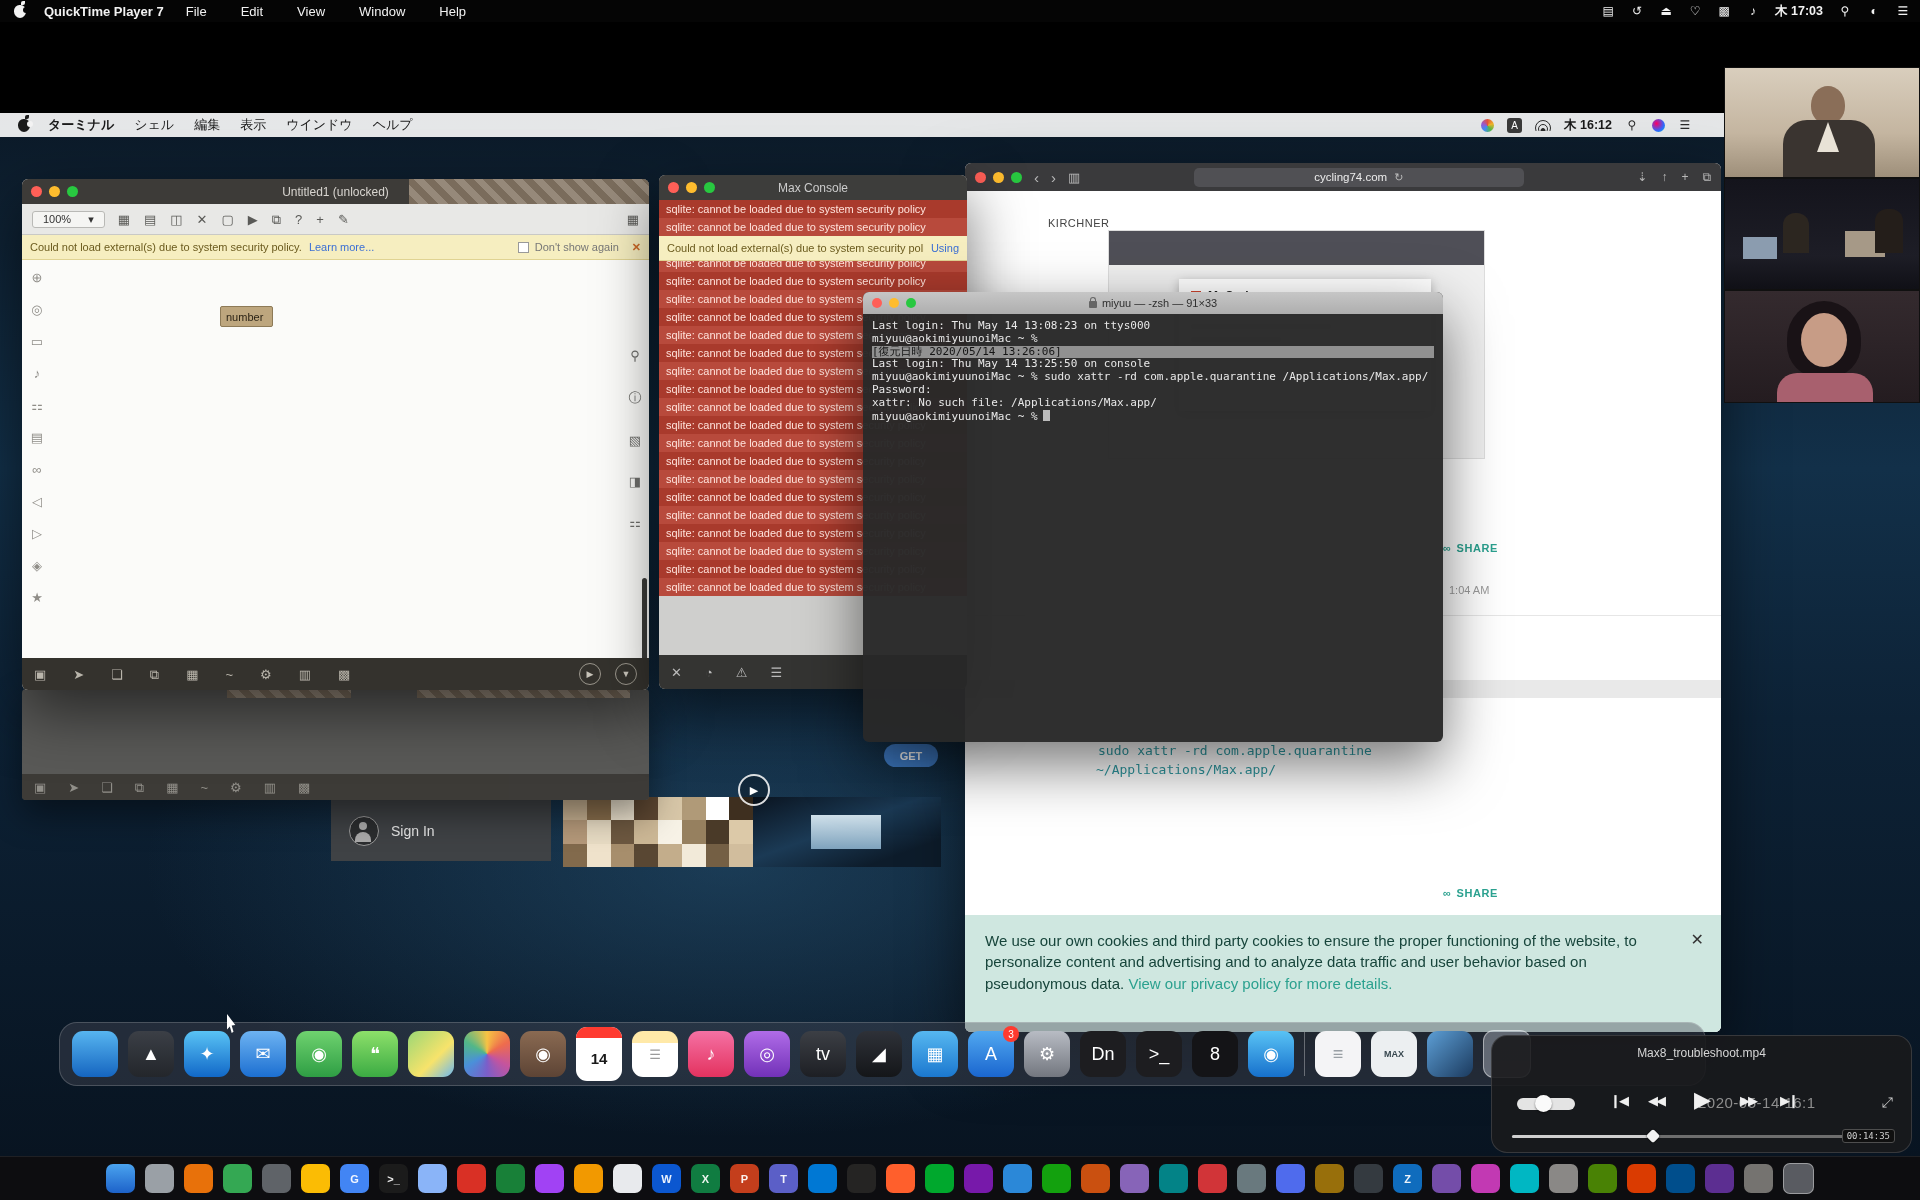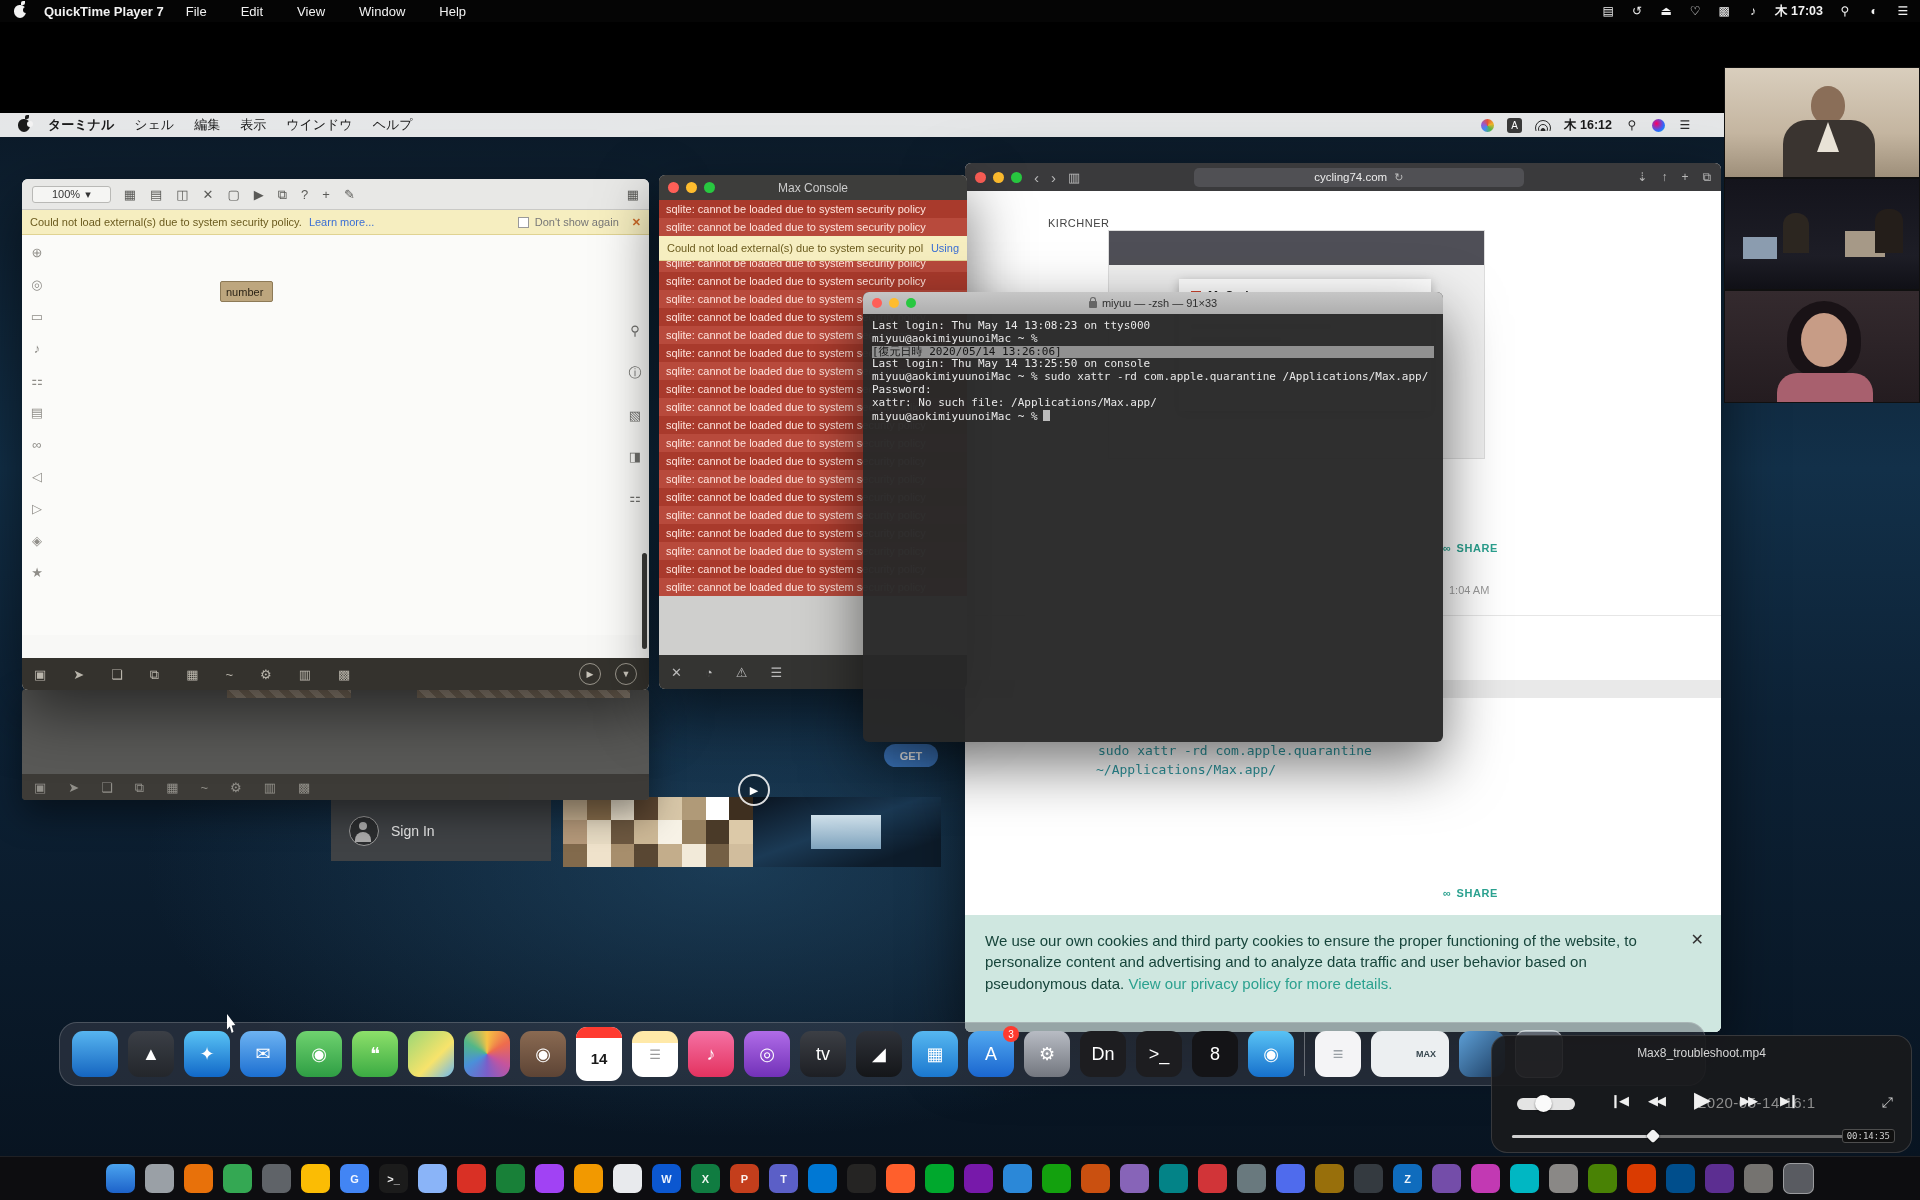--- a/index.html
+++ b/index.html
@@ -45,21 +45,21 @@
   .tl{display:flex;gap:7px;align-items:center;z-index:2;}
   .tl i{width:11px;height:11px;border-radius:50%;display:block;}
   .tl .r{background:#ff5f57}.tl .y{background:#febc2e}.tl .g{background:#28c840}
   .title-text{position:absolute;left:0;right:0;text-align:center;pointer-events:none;white-space:nowrap;overflow:hidden;}
   .stripes{background:repeating-linear-gradient(45deg,#7a6c5c 0 7px,#96897a 7px 14px);}
 
   
   #patcher{left:22px;top:157px;width:627px;height:511px;background:#f8f8f6;z-index:6;}
   #patcher .titlebar{background:#3d3b38;color:#d8d5d0;}
   #patcher-toolbar{height:30px;background:#e8e8e6;border-bottom:1px solid #c9c9c6;display:flex;align-items:center;gap:13px;padding:0 10px;color:#555;}
-  .zoom-ctl{font-size:11px;border:1px solid #b9b9b6;background:#f5f5f3;border-radius:3px;padding:1px 19px;color:#333;display:flex;gap:5px;align-items:center;}
+  .zoom-ctl{font-size:11px;border:1px solid #b9b9b6;background:#f5f5f3;border-radius:3px;padding:1px 10px;color:#333;display:flex;gap:17px;align-items:center;}
   .tb-ic{font-size:13px;line-height:1;color:#5a5a57;}
   .warn-banner{background:#f6eec0;color:#6b5b1e;font-size:11px;display:flex;align-items:center;gap:7px;padding:0 8px;height:24px;border-bottom:1px solid #e0d392;}
   .link-blue{color:#3b6fd4;}
   .wb-close{margin-left:6px;color:#cd6a28;font-weight:bold;}
   .checkbox{width:9px;height:9px;border:1px solid #999;background:#fff;display:inline-block;}
   .wb-right{margin-left:auto;display:flex;align-items:center;gap:6px;color:#777;}
   #patcher-canvas{position:relative;height:400px;background:#fbfbf9;}
   #patcher-leftstrip{position:absolute;left:3px;top:10px;display:grid;gap:17px;justify-items:center;color:#8f8d88;font-size:13px;width:24px;}
   #patcher-rightstrip{position:absolute;right:4px;top:88px;display:grid;gap:26px;justify-items:center;color:#6f6f6c;font-size:13px;width:20px;}
   #patcher-scrollbar{position:absolute;right:2px;top:318px;width:5px;height:96px;background:#3c3c3a;border-radius:3px;}
@@ -314,20 +314,29 @@
             <span class="tb-ic" style="color:#a5a29a;">▦</span>
             <span class="tb-ic" style="color:#a5a29a;">~</span>
             <span class="tb-ic" style="color:#a5a29a;">⚙</span>
             <span class="tb-ic" style="color:#a5a29a;">▥</span>
             <span class="tb-ic" style="color:#a5a29a;">▩</span>
           </span>
       </div>
     </section>
 
     <section class="window" id="patcher">
+      <div class="titlebar">
+        <div class="stripes" style="position:absolute;left:387px;top:0;bottom:0;width:240px;"></div>
+        <span class="tl">
+          <i class="r"></i>
+          <i class="y"></i>
+          <i class="g"></i>
+        </span>
+        <span class="title-text">Untitled1 (unlocked)</span>
+      </div>
       <div id="patcher-toolbar">
         <span class="zoom-ctl">
           <span>100%</span>
             <span>▾</span>
         </span>
         <span style="display:flex;gap:14px;">
 
         <span class="tb-ic">▦</span>
             <span class="tb-ic">▤</span>
             <span class="tb-ic">◫</span>
@@ -544,21 +553,21 @@
         <div class="idock-icon" style="background: linear-gradient(rgb(46, 49, 56), rgb(20, 22, 25));">◢</div>
         <div class="idock-icon" style="background: linear-gradient(rgb(86, 183, 240), rgb(27, 120, 207));">▦</div>
         <div class="idock-icon" style="background: linear-gradient(rgb(81, 168, 240), rgb(26, 102, 207));">A<span class="badge">3</span></div>
         <div class="idock-icon" style="background: linear-gradient(rgb(184, 188, 196), rgb(115, 119, 127));">⚙</div>
         <div class="idock-icon" style="background: rgb(29, 29, 32);">Dn</div>
         <div class="idock-icon" style="background: rgb(29, 29, 32);">&gt;_</div>
         <div class="idock-icon" style="background: rgb(20, 20, 23);">8</div>
         <div class="idock-icon" style="background: linear-gradient(rgb(89, 195, 245), rgb(22, 112, 204));">◉</div>
         <div class="idock-icon sep"></div>
         <div class="idock-icon page" style="background: rgb(244, 244, 246);">≡</div>
-        <div class="idock-icon tiny" style="background: rgb(236, 239, 241); padding-left: 32px;">MAX</div>
+        <div class="idock-icon tiny" style="background: rgb(236, 239, 241);">MAX</div>
         <div class="idock-icon shot"></div>
         <div class="idock-icon glass"></div>
       </div>
 
     <div id="cursor"></div>
   </div>
 
   <aside id="feeds">
     <div class="feed" id="feed1">
       <div class="head"></div>

